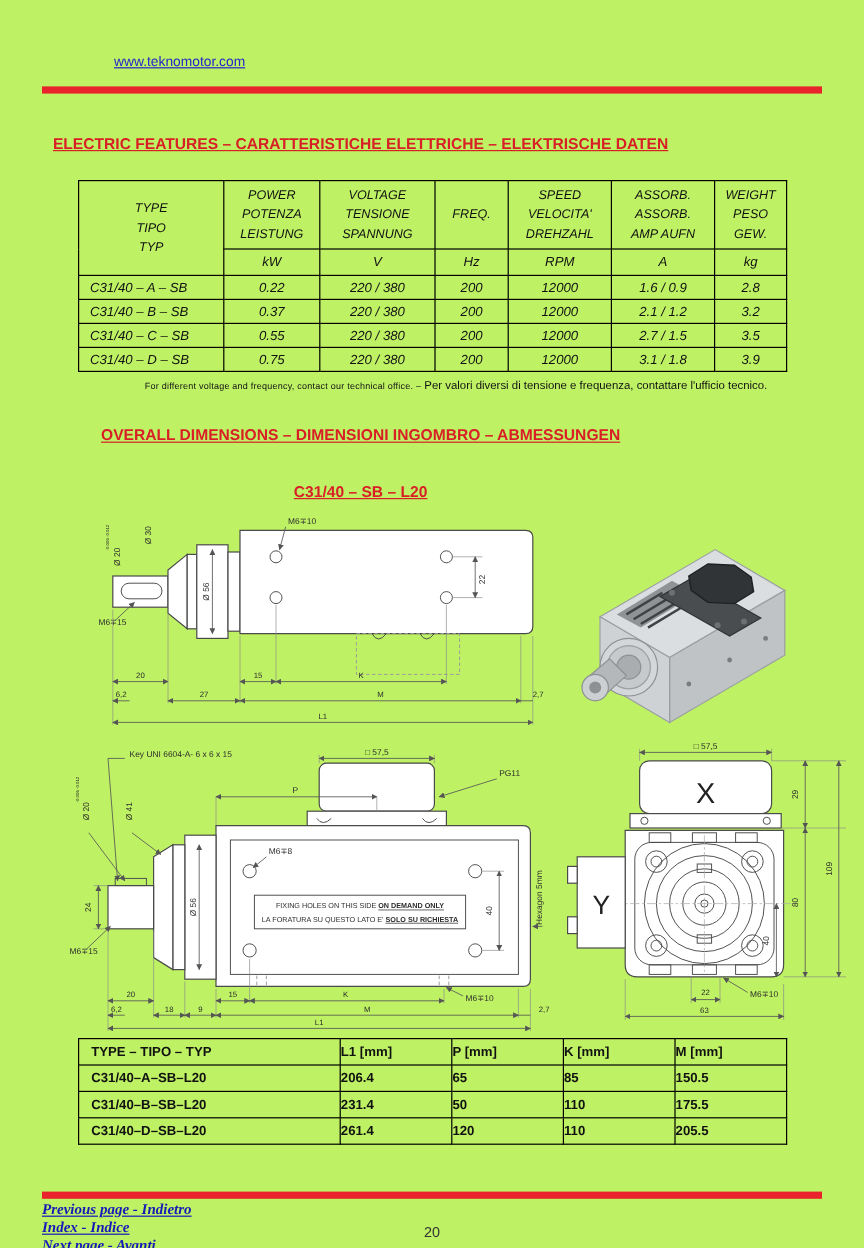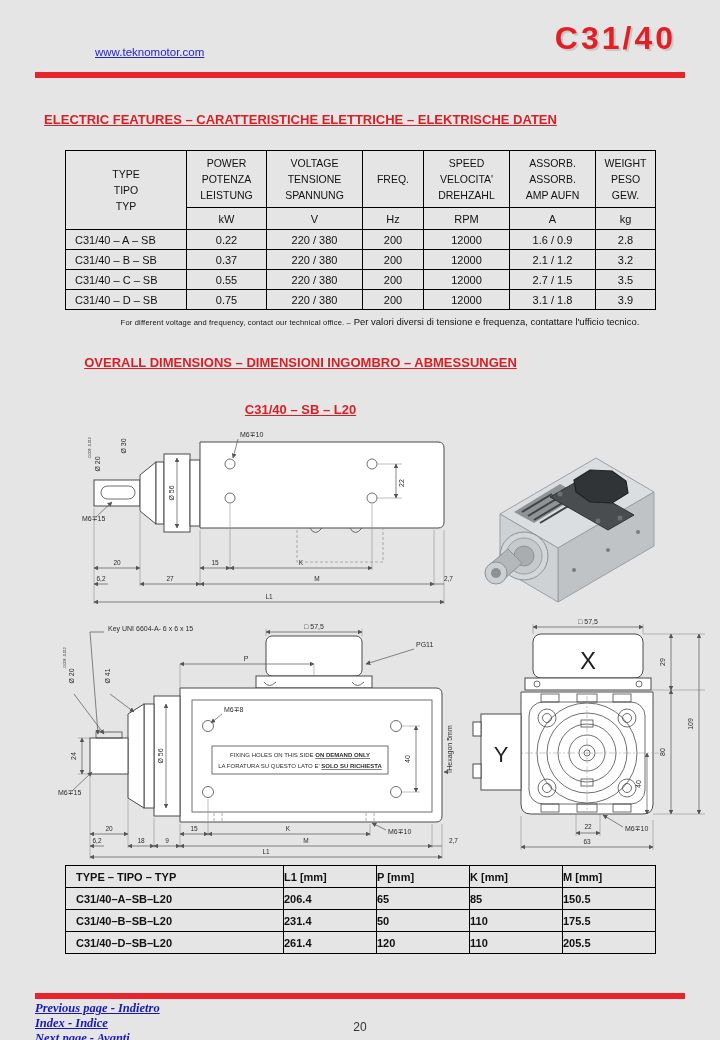--- a/index.html
+++ b/index.html
@@ -1,32 +1,32 @@
 <!DOCTYPE html>
 <html><head>
 <meta charset="utf-8">
 <style>
   html,body{margin:0;padding:0;background:#888;}
-  .page{position:relative;width:720px;height:1040px;background:#e5e5e5;
+  .page{position:relative;width:720px;height:1040px;background:#bef264;
         font-family:"Liberation Sans",sans-serif;color:#111;overflow:hidden;}
   .site-link{position:absolute;left:95px;top:46px;font-size:11.5px;color:#2424cc;
         text-decoration:underline;cursor:pointer;}
   .model-title{position:absolute;right:44px;top:20px;font-size:32px;font-weight:bold;
         color:#e31e24;letter-spacing:3px;text-shadow:2px 2px 0 #c9c9c9;}
   .bar{position:absolute;left:35px;width:650px;height:6px;background:#e8232b;}
   .bar-top{top:72px;}
   .bar-bottom{top:993px;}
   .red-head{position:absolute;left:0;width:601px;text-align:center;color:#d91f26;
         font-weight:bold;font-size:13px;text-decoration:underline;}
   .h-electric{top:112px;}
   .h-dims{top:355px;}
   .h-variant{top:402px;}
   table{border-collapse:collapse;table-layout:fixed;}
   .etable{position:absolute;left:65px;top:150px;width:590px;font-size:11px;}
-  .etable td{border:1px solid #000;text-align:center;padding:0;vertical-align:middle;}
+  .etable td{border:1px solid #000;text-align:center;padding:0;vertical-align:middle;font-style:italic;}
   .etable .hrow td{height:56px;font-size:10.5px;line-height:1.55;}
   .etable .urow td{height:21px;}
   .etable .drow td{height:19px;}
   .etable .tname{text-align:left;padding-left:9px;}
   .note{position:absolute;left:0;top:311px;width:720px;text-align:center;white-space:nowrap;margin-left:20px;}
   .note .en{font-size:7.5px;letter-spacing:0.2px;}
   .note .it{font-size:9.5px;font-stretch:condensed;}
   .dtable{position:absolute;left:65px;top:865px;width:590px;font-size:11px;font-weight:bold;}
   .dtable td{border:1px solid #000;text-align:left;padding:0;height:21px;vertical-align:middle;}
   .dtable .tname{text-align:left;padding-left:10px;}
@@ -50,21 +50,20 @@
         font-style:italic;font-weight:bold;font-size:12.5px;flex-direction:column;}
   .footer-links span{color:#1818b8;text-decoration:underline;cursor:pointer;}
   .pagenum{position:absolute;left:0;top:1020px;width:720px;text-align:center;font-size:12px;color:#333;}
 </style>
 </head>
 <body>
 
 <div class="page">
 
   <a class="site-link">www.teknomotor.com</a>
-  <div class="model-title">C31/40</div>
   <div class="bar bar-top"></div>
 
   <div class="red-head h-electric">ELECTRIC FEATURES – CARATTERISTICHE ELETTRICHE – ELEKTRISCHE DATEN</div>
 
   <table class="etable">
     <colgroup>
         <col style="width:121px">
         <col style="width:80px">
         <col style="width:96px">
         <col style="width:61px">

